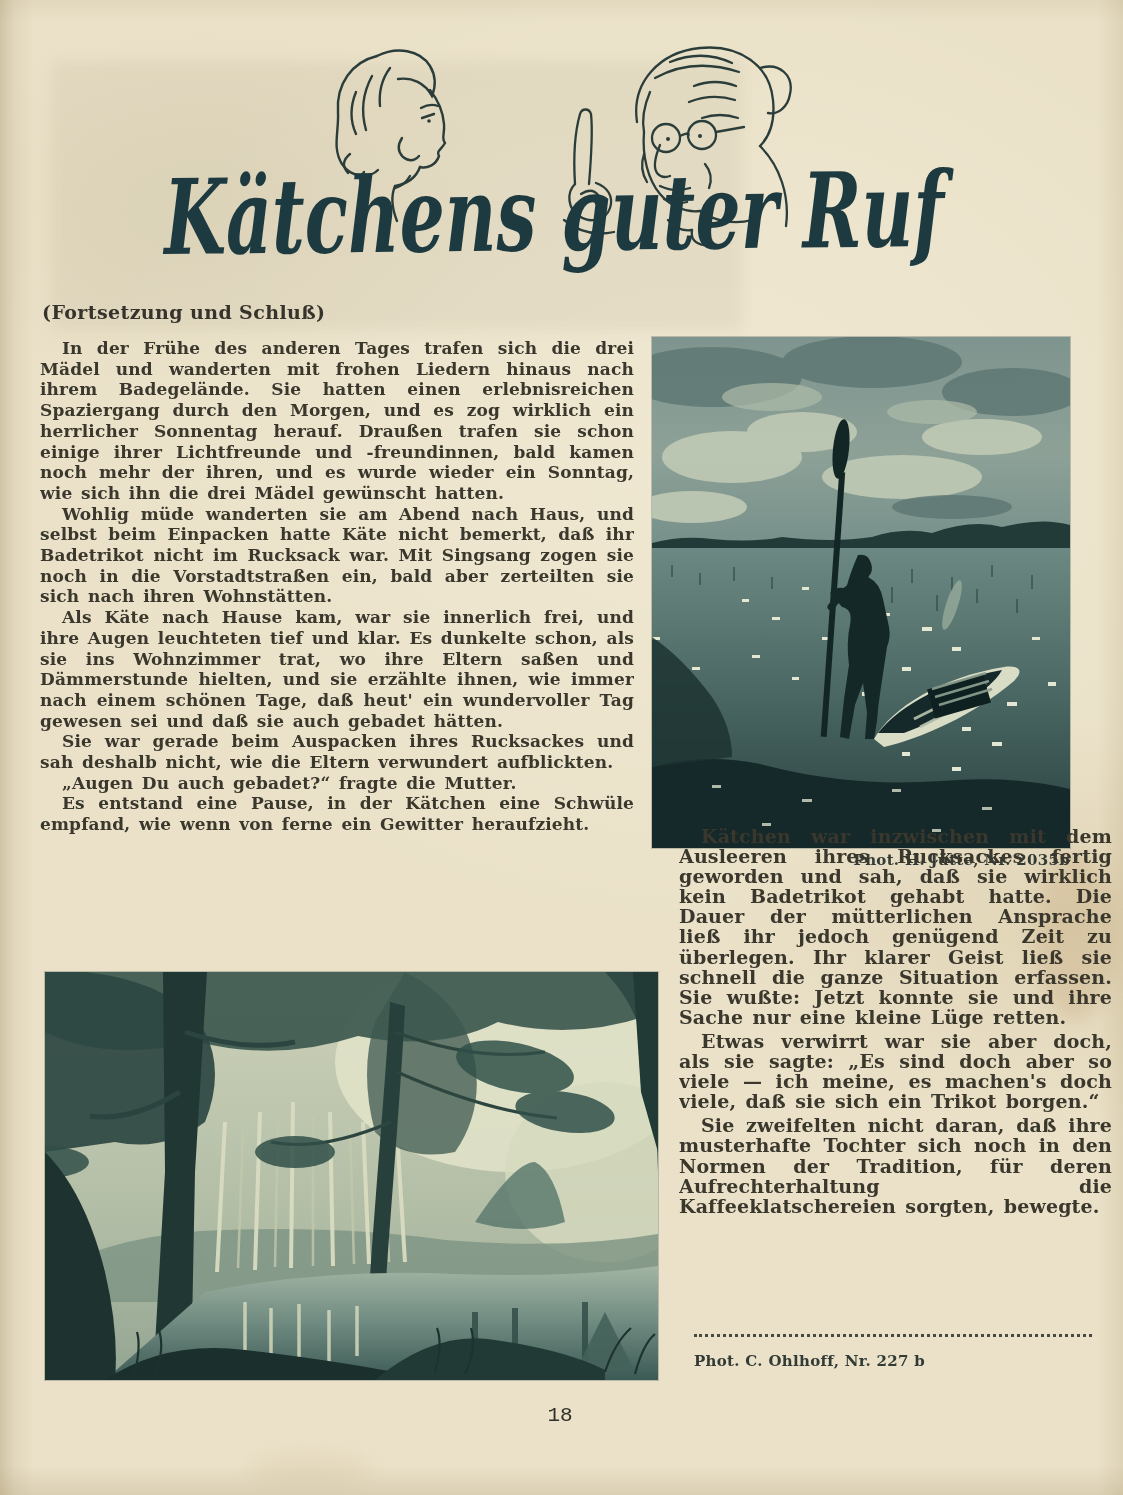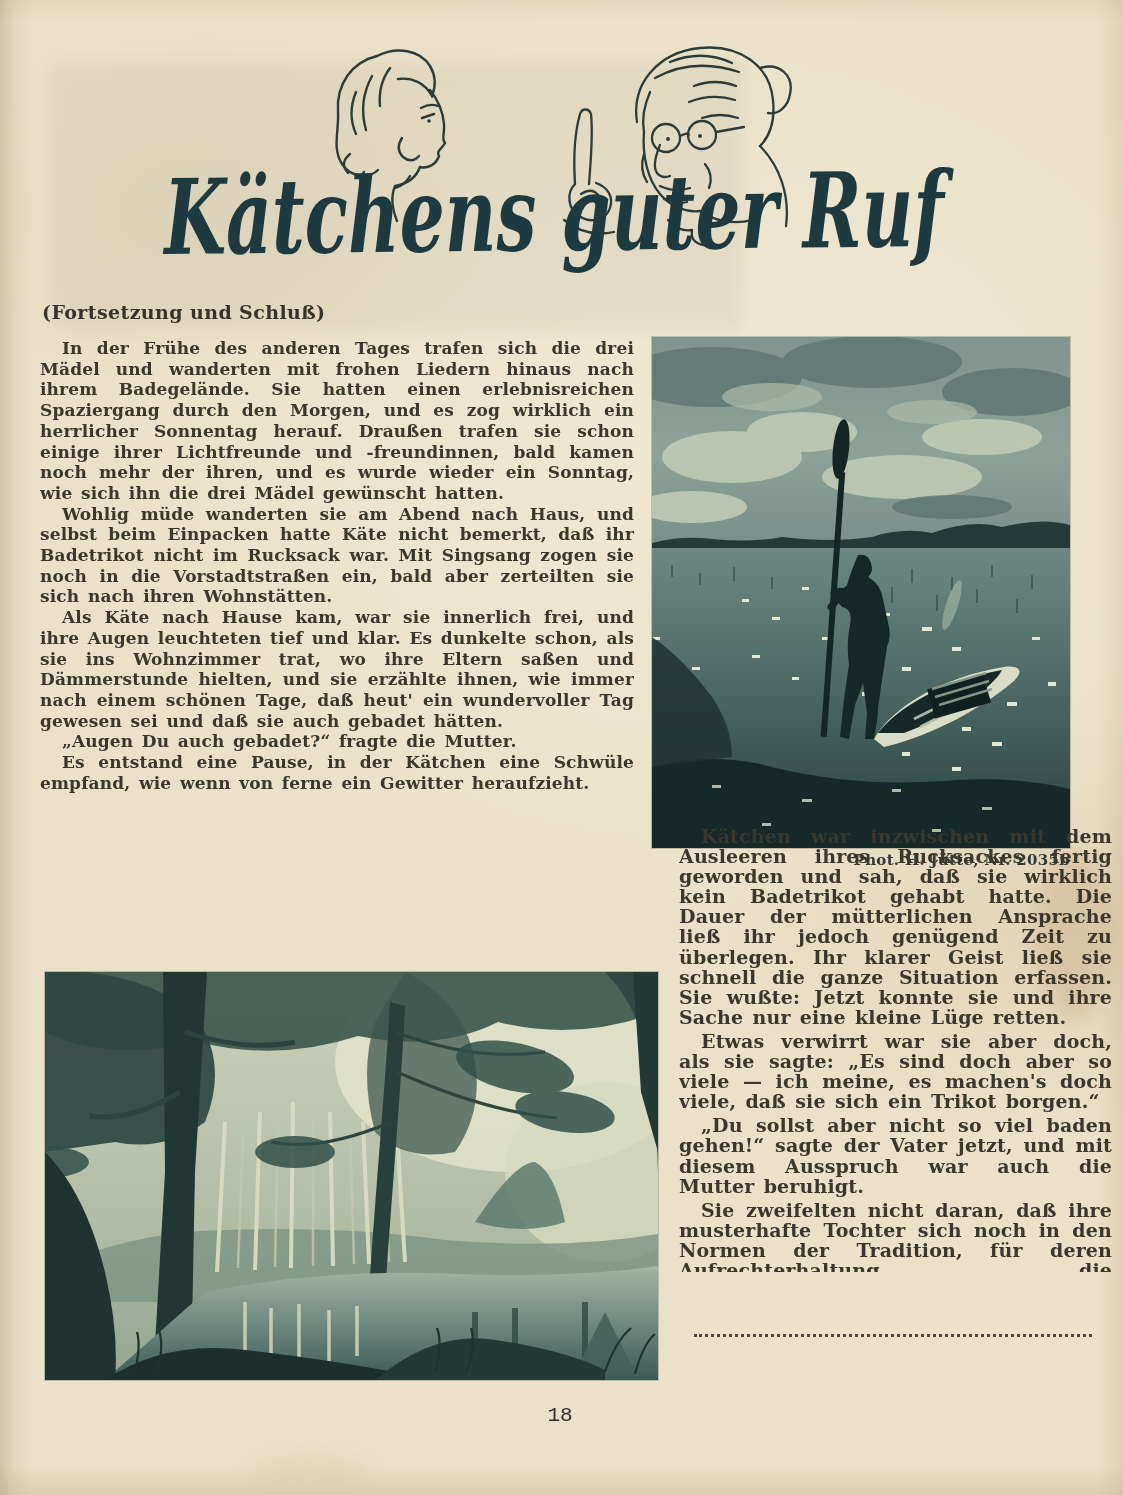--- a/index.html
+++ b/index.html
@@ -139,20 +139,21 @@
       <text class="title-text" x="6" y="112" font-size="104" textLength="780" lengthAdjust="spacingAndGlyphs">Kätchens guter Ruf</text>
     </svg>
   </div>
 
   <div class="contnote">(Fortsetzung und Schluß)</div>
 
   <div class="col leftcol">
     <p>In der Frühe des anderen Tages trafen sich die drei Mädel und wanderten mit frohen Liedern hinaus nach ihrem Badegelände. Sie hatten einen erlebnisreichen Spaziergang durch den Morgen, und es zog wirklich ein herrlicher Sonnentag herauf. Draußen trafen sie schon einige ihrer Lichtfreunde und -freundinnen, bald kamen noch mehr der ihren, und es wurde wieder ein Sonntag, wie sich ihn die drei Mädel gewünscht hatten.</p>
     <p>Wohlig müde wanderten sie am Abend nach Haus, und selbst beim Einpacken hatte Käte nicht bemerkt, daß ihr Badetrikot nicht im Rucksack war. Mit Singsang zogen sie noch in die Vorstadtstraßen ein, bald aber zerteilten sie sich nach ihren Wohnstätten.</p>
     <p>Als Käte nach Hause kam, war sie innerlich frei, und ihre Augen leuchteten tief und klar. Es dunkelte schon, als sie ins Wohnzimmer trat, wo ihre Eltern saßen und Dämmerstunde hielten, und sie erzählte ihnen, wie immer nach einem schönen Tage, daß heut' ein wundervoller Tag gewesen sei und daß sie auch gebadet hätten.</p>
+    <p>Sie war gerade beim Auspacken ihres Rucksackes und sah deshalb nicht, wie die Eltern verwundert aufblickten.</p>
     <p>„Augen Du auch gebadet?“ fragte die Mutter.</p>
     <p>Es entstand eine Pause, in der Kätchen eine Schwüle empfand, wie wenn von ferne ein Gewitter heraufzieht.</p>
 
   </div>
 
   <div class="photo" style="left:652px; top:337px;">
     <svg width="418" height="511" viewBox="0 0 418 511">
       <defs>
         <linearGradient id="sky1" x1="0" y1="0" x2="0" y2="1">
           <stop offset="0" stop-color="#7e948e"></stop>
@@ -266,26 +267,26 @@
         <rect x="110" y="486" width="9" height="3"></rect>
           <rect x="280" y="492" width="9" height="3"></rect>
       </g>
     </svg>
   </div>
   <div class="caption cap1">Phot. H. Jütte, Nr. 2035b</div>
 
   <div class="col rightcol">
     <p>Kätchen war inzwischen mit dem Ausleeren ihres Rucksackes fertig geworden und sah, daß sie wirklich kein Badetrikot gehabt hatte. Die Dauer der mütterlichen Ansprache ließ ihr jedoch genügend Zeit zu überlegen. Ihr klarer Geist ließ sie schnell die ganze Situation erfassen. Sie wußte: Jetzt konnte sie und ihre Sache nur eine kleine Lüge retten.</p>
     <p>Etwas verwirrt war sie aber doch, als sie sagte: „Es sind doch aber so viele — ich meine, es machen's doch viele, daß sie sich ein Trikot borgen.“</p>
-    <p>„Du sollst aber nicht so viel baden gehen!“ sagte der Vater jetzt, und mit diesem Ausspruch war auch die Mutter beruhigt.</p>
     <p>Sie zweifelten nicht daran,  daß ihre musterhafte Tochter sich noch in den Normen der Tradition, für deren Aufrechterhaltung die Kaffeeklatschereien sorgten, bewegte.</p>
 
   </div>
 
   <div class="dotrule"></div>
+  <div class="caption cap2">Phot. C. Ohlhoff, Nr. 227 b</div>
 
   <div class="photo" style="left:45px; top:972px;">
     <svg width="613" height="408" viewBox="0 0 613 408">
       <defs>
         <linearGradient id="bg2" x1="0" y1="0" x2="0" y2="1">
           <stop offset="0" stop-color="#cdd2b8"></stop>
           <stop offset="0.6" stop-color="#b2bda6"></stop>
           <stop offset="1" stop-color="#93a592"></stop>
         </linearGradient>
         <linearGradient id="water2" x1="0" y1="0" x2="0" y2="1">

